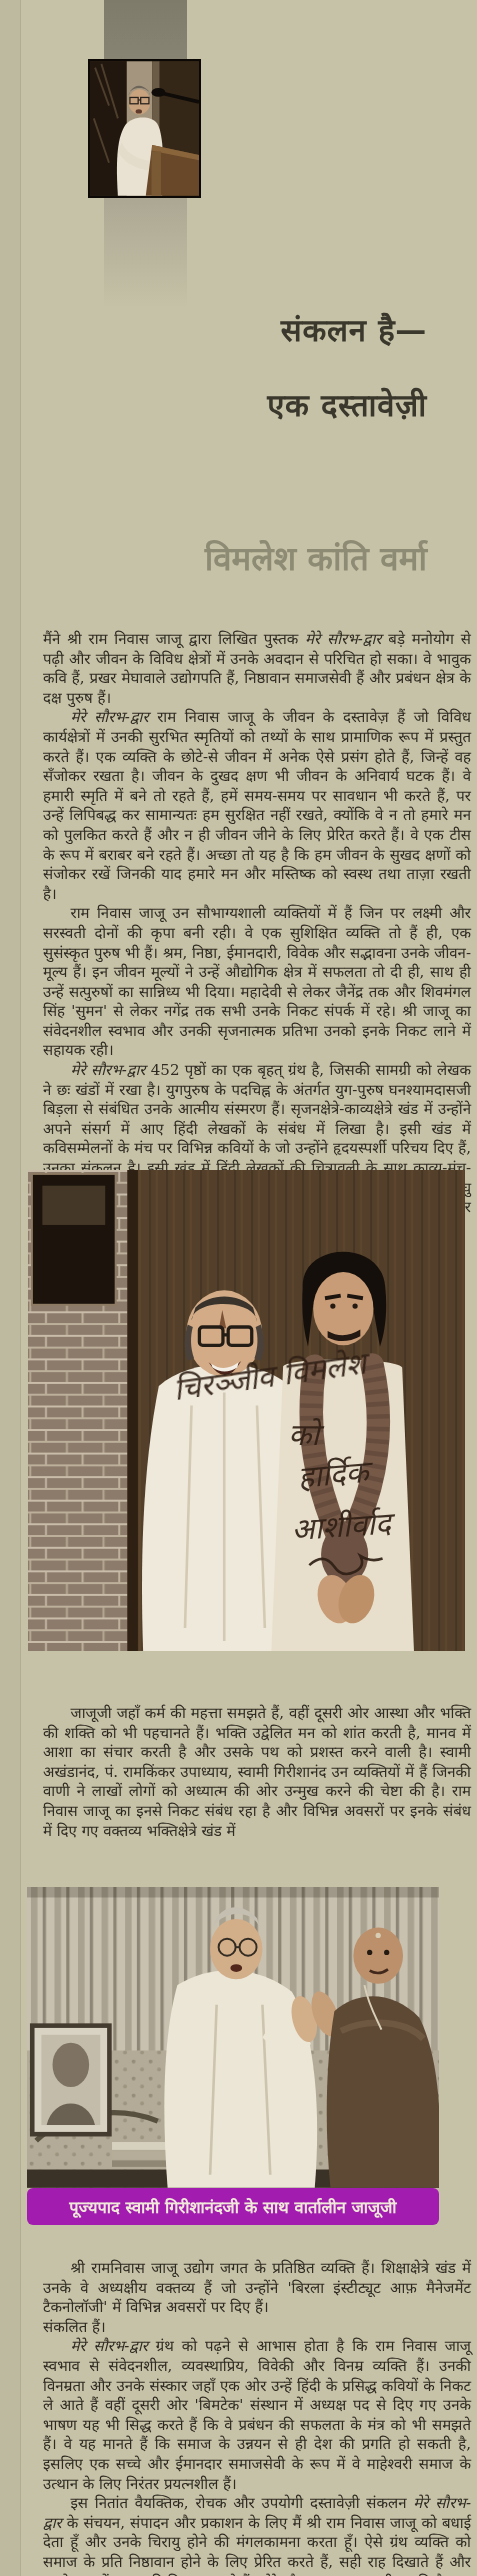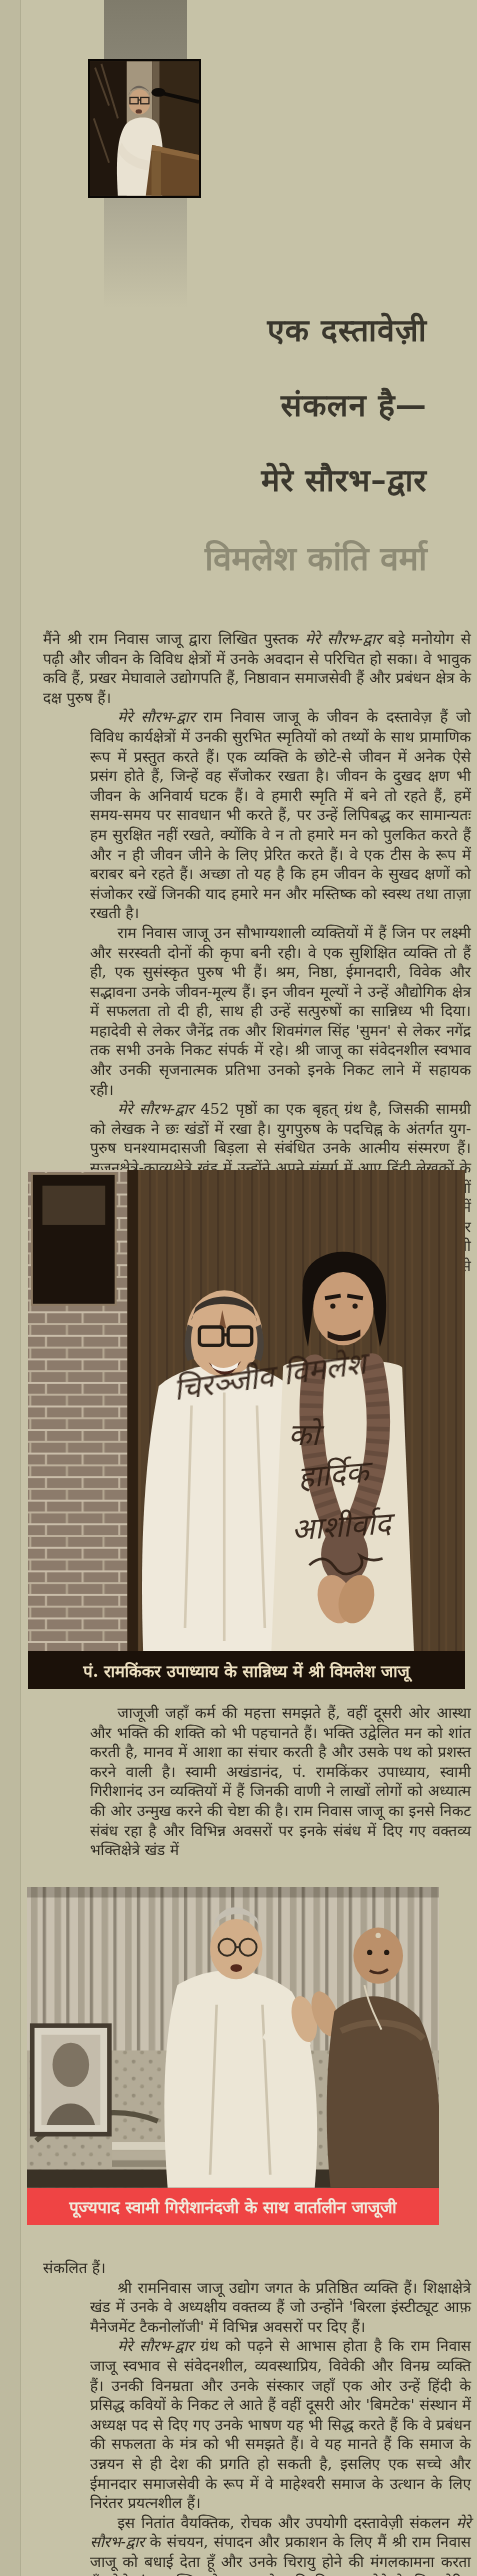--- a/index.html
+++ b/index.html
@@ -12,30 +12,30 @@
   .speaker-photo{position:absolute;left:88px;top:59px;width:113px;height:139px;
         border:2.6px solid #0b0805;box-sizing:border-box;background:#2b2016;}
   .speaker-photo svg{display:block;width:100%;height:100%;}
   .headline{position:absolute;right:51px;top:293px;text-align:right;color:#3a372d;
         font-size:31px;font-weight:bold;line-height:75px;letter-spacing:0.7px;}
   .author{position:absolute;right:51px;top:522px;text-align:left;color:#8e8b75;
         font-size:33px;font-weight:bold;line-height:73px;}
   .textblock{position:absolute;left:43px;width:428px;font-size:15px;line-height:19.6px;
         text-align:justify;color:#2f2b22;}
   .tb1{top:630px;} .tb2{top:1704px;} .tb3{top:2259px;}
-  .para{margin:0;} .para.indent{text-indent:27.5px;margin-left:47px;}
+  .para{margin:0;} .para.indent{text-indent:27.5px;}
   .para em{font-style:italic;}
   .figure{position:absolute;}
   .fig1{left:28px;top:1170px;width:437px;}
   .fig2{left:27px;top:1887px;width:412px;}
   .figure svg{display:block;width:100%;}
   .caption-band{display:flex;align-items:center;justify-content:center;
         font-weight:bold;font-size:16.4px;color:#ecdfc0;}
   .cap1{height:38px;background:#1b1109;}
-  .cap2{height:37px;background:#ef4444;color:#f0e9da;}
+  .cap2{height:37px;background:#a21caf;color:#f0e9da;border-radius:6px;}
   .hand{font-style:italic;}
 </style>
 </head>
 <body>
 
 <div class="page">
 
   <div class="left-strip"></div>
   <div class="top-band"></div>
 
@@ -58,23 +58,22 @@
       <rect x="80" y="57" width="13" height="10" fill="none" stroke="#29231d" stroke-width="2"></rect>
       <line x1="76" y1="61" x2="80" y2="61" stroke="#29231d" stroke-width="2"></line>
       <ellipse cx="77" cy="79" rx="5" ry="3.5" fill="#5d3a2c"></ellipse>
       <path d="M88,212 L98,132 L172,148 L172,212 Z" fill="#684828"></path>
       <path d="M98,132 L172,148 L172,156 L98,141 Z" fill="#8a653c"></path>
       <rect x="97" y="142" width="15" height="70" fill="#7a5a34"></rect>
     </svg>
   </div>
 
   <div class="headline">
+    <div>संकलन है—</div>
     <div>एक दस्तावेज़ी</div>
-    <div>संकलन है—</div>
-    <div>मेरे सौरभ–द्वार</div>
   </div>
 
   <div class="author">विमलेश कांति वर्मा</div>
 
   <div class="textblock tb1">
       <p class="para"><span>मैंने श्री राम निवास जाजू द्वारा लिखित पुस्तक </span><em>मेरे सौरभ-द्वार</em><span> बड़े मनोयोग से पढ़ी और जीवन के विविध क्षेत्रों में उनके अवदान से परिचित हो सका। वे भावुक कवि हैं, प्रखर मेघावाले उद्योगपति हैं, निष्ठावान समाजसेवी हैं और प्रबंधन क्षेत्र के दक्ष पुरुष हैं।</span></p>
       <p class="para indent"><em>मेरे सौरभ-द्वार</em><span> राम निवास जाजू के जीवन के दस्तावेज़ हैं जो विविध कार्यक्षेत्रों में उनकी सुरभित स्मृतियों को तथ्यों के साथ प्रामाणिक रूप में प्रस्तुत करते हैं। एक व्यक्ति के छोटे-से जीवन में अनेक ऐसे प्रसंग होते हैं, जिन्हें वह सँजोकर रखता है। जीवन के दुखद क्षण भी जीवन के अनिवार्य घटक हैं। वे हमारी स्मृति में बने तो रहते हैं, हमें समय-समय पर सावधान भी करते हैं, पर उन्हें लिपिबद्ध कर सामान्यतः हम सुरक्षित नहीं रखते, क्योंकि वे न तो हमारे मन को पुलकित करते हैं और न ही जीवन जीने के लिए प्रेरित करते हैं। वे एक टीस के रूप में बराबर बने रहते हैं। अच्छा तो यह है कि हम जीवन के सुखद क्षणों को संजोकर रखें जिनकी याद हमारे मन और मस्तिष्क को स्वस्थ तथा ताज़ा रखती है।</span></p>
       <p class="para indent"><span>राम निवास जाजू उन सौभाग्यशाली व्यक्तियों में हैं जिन पर लक्ष्मी और सरस्वती दोनों की कृपा बनी रही। वे एक सुशिक्षित व्यक्ति तो हैं ही, एक सुसंस्कृत पुरुष भी हैं। श्रम, निष्ठा, ईमानदारी, विवेक और सद्भावना उनके जीवन-मूल्य हैं। इन जीवन मूल्यों ने उन्हें औद्योगिक क्षेत्र में सफलता तो दी ही, साथ ही उन्हें सत्पुरुषों का सान्निध्य भी दिया। महादेवी से लेकर जैनेंद्र तक और शिवमंगल सिंह 'सुमन' से लेकर नगेंद्र तक सभी उनके निकट संपर्क में रहे। श्री जाजू का संवेदनशील स्वभाव और उनकी सृजनात्मक प्रतिभा उनको इनके निकट लाने में सहायक रही।</span></p>
       <p class="para indent"><em>मेरे सौरभ-द्वार</em><span> 452 पृष्ठों का एक बृहत् ग्रंथ है, जिसकी सामग्री को लेखक ने छः खंडों में रखा है। युगपुरुष के पदचिह्न के अंतर्गत युग-पुरुष घनश्यामदासजी बिड़ला से संबंधित उनके आत्मीय संस्मरण हैं। सृजनक्षेत्रे-काव्यक्षेत्रे खंड में उन्होंने अपने संसर्ग में आए हिंदी लेखकों के संबंध में लिखा है। इसी खंड में कविसम्मेलनों के मंच पर विभिन्न कवियों के जो उन्होंने हृदयस्पर्शी परिचय दिए हैं, उनका संकलन है। इसी खंड में हिंदी लेखकों की चित्रावली के साथ काव्य-मंच-संचालन के अवसर पर श्री जाजू के संक्षिप्त वक्तव्यों का संकलन है, जो लघु आकार में भी महत्त्वपूर्ण बातें कहते है। संस्कृतिक्षेत्रे-कलाक्षेत्रे में संगीत कला मंदिर से जुड़े हुए विविध प्रसंग हैं, जो लेखक की</span></p>
     </div>
@@ -133,21 +132,20 @@
       </g>
 
       <g class="hand" font-size="46" fill="#2f1f15" opacity="0.92" font-family="DejaVu Serif, serif">
         <text x="225" y="352" transform="rotate(-8 225 352)">चिरञ्जीव विमलेश</text>
         <text x="398" y="420">को</text>
         <text x="414" y="486" transform="rotate(-5 414 486)">हार्दिक</text>
         <text x="404" y="566" transform="rotate(-4 404 566)">आशीर्वाद</text>
         <path d="M430,604 q22,-20 38,2 q12,18 32,8 q16,-8 8,-24 q16,10 34,4" stroke="#2f1f15" stroke-width="4" fill="none"></path>
       </g>
     </svg>
-    <div class="caption-band cap1">पं. रामकिंकर उपाध्याय के सान्निध्य में श्री विमलेश जाजू</div>
   </div>
 
   <div class="textblock tb2">
       <p class="para indent"><span>जाजूजी जहाँ कर्म की महत्ता समझते हैं, वहीं दूसरी ओर आस्था और भक्ति की शक्ति को भी पहचानते हैं। भक्ति उद्वेलित मन को शांत करती है, मानव में आशा का संचार करती है और उसके पथ को प्रशस्त करने वाली है। स्वामी अखंडानंद, पं. रामकिंकर उपाध्याय, स्वामी गिरीशानंद उन व्यक्तियों में हैं जिनकी वाणी ने लाखों लोगों को अध्यात्म की ओर उन्मुख करने की चेष्टा की है। राम निवास जाजू का इनसे निकट संबंध रहा है और विभिन्न अवसरों पर इनके संबंध में दिए गए वक्तव्य भक्तिक्षेत्रे खंड में</span></p>
     </div>
 
   <div class="figure fig2">
     <svg viewBox="0 0 630 460">
       <defs>
         <pattern id="curtain" width="36" height="460" patternUnits="userSpaceOnUse">
@@ -199,20 +197,20 @@
         <circle cx="550" cy="100" r="4" fill="#241a12"></circle>
         <path d="M524,128 Q538,136 552,126" stroke="#43291c" stroke-width="4" fill="none"></path>
         <circle cx="537" cy="74" r="4" fill="#d8cdb4"></circle>
         <path d="M516,150 C522,180 534,200 542,218" stroke="#d9cfb8" stroke-width="3" fill="none"></path>
       </g>
     </svg>
     <div class="caption-band cap2">पूज्यपाद स्वामी गिरीशानंदजी के साथ वार्तालीन जाजूजी</div>
   </div>
 
   <div class="textblock tb3">
+      <p class="para indent"><span>श्री रामनिवास जाजू उद्योग जगत के प्रतिष्ठित व्यक्ति हैं। शिक्षाक्षेत्रे खंड में उनके वे अध्यक्षीय वक्तव्य हैं जो उन्होंने 'बिरला इंस्टीट्यूट आफ़ मैनेजमेंट टैकनोलॉजी' में विभिन्न अवसरों पर दिए हैं।</span></p>
       <p class="para"><span>संकलित हैं।</span></p>
-      <p class="para indent"><span>श्री रामनिवास जाजू उद्योग जगत के प्रतिष्ठित व्यक्ति हैं। शिक्षाक्षेत्रे खंड में उनके वे अध्यक्षीय वक्तव्य हैं जो उन्होंने 'बिरला इंस्टीट्यूट आफ़ मैनेजमेंट टैकनोलॉजी' में विभिन्न अवसरों पर दिए हैं।</span></p>
       <p class="para indent"><em>मेरे सौरभ-द्वार</em><span> ग्रंथ को पढ़ने से आभास होता है कि राम निवास जाजू स्वभाव से संवेदनशील, व्यवस्थाप्रिय, विवेकी और विनम्र व्यक्ति हैं। उनकी विनम्रता और उनके संस्कार जहाँ एक ओर उन्हें हिंदी के प्रसिद्ध कवियों के निकट ले आते हैं वहीं दूसरी ओर 'बिमटेक' संस्थान में अध्यक्ष पद से दिए गए उनके भाषण यह भी सिद्ध करते हैं कि वे प्रबंधन की सफलता के मंत्र को भी समझते हैं। वे यह मानते हैं कि समाज के उन्नयन से ही देश की प्रगति हो सकती है, इसलिए एक सच्चे और ईमानदार समाजसेवी के रूप में वे माहेश्वरी समाज के उत्थान के लिए निरंतर प्रयत्नशील हैं।</span></p>
       <p class="para indent"><span>इस नितांत वैयक्तिक, रोचक और उपयोगी दस्तावेज़ी संकलन </span><em>मेरे सौरभ-द्वार</em><span> के संचयन, संपादन और प्रकाशन के लिए मैं श्री राम निवास जाजू को बधाई देता हूँ और उनके चिरायु होने की मंगलकामना करता हूँ। ऐसे ग्रंथ व्यक्ति को समाज के प्रति निष्ठावान होने के लिए प्रेरित करते हैं, सही राह दिखाते हैं और उसके मन में आशा की किरण जगाते हैं। </span><em>मेरे सौरभ-द्वार</em><span> एक पठनीय कृति है।</span></p>
     </div>
 
 </div>
 
 
 </body></html>

